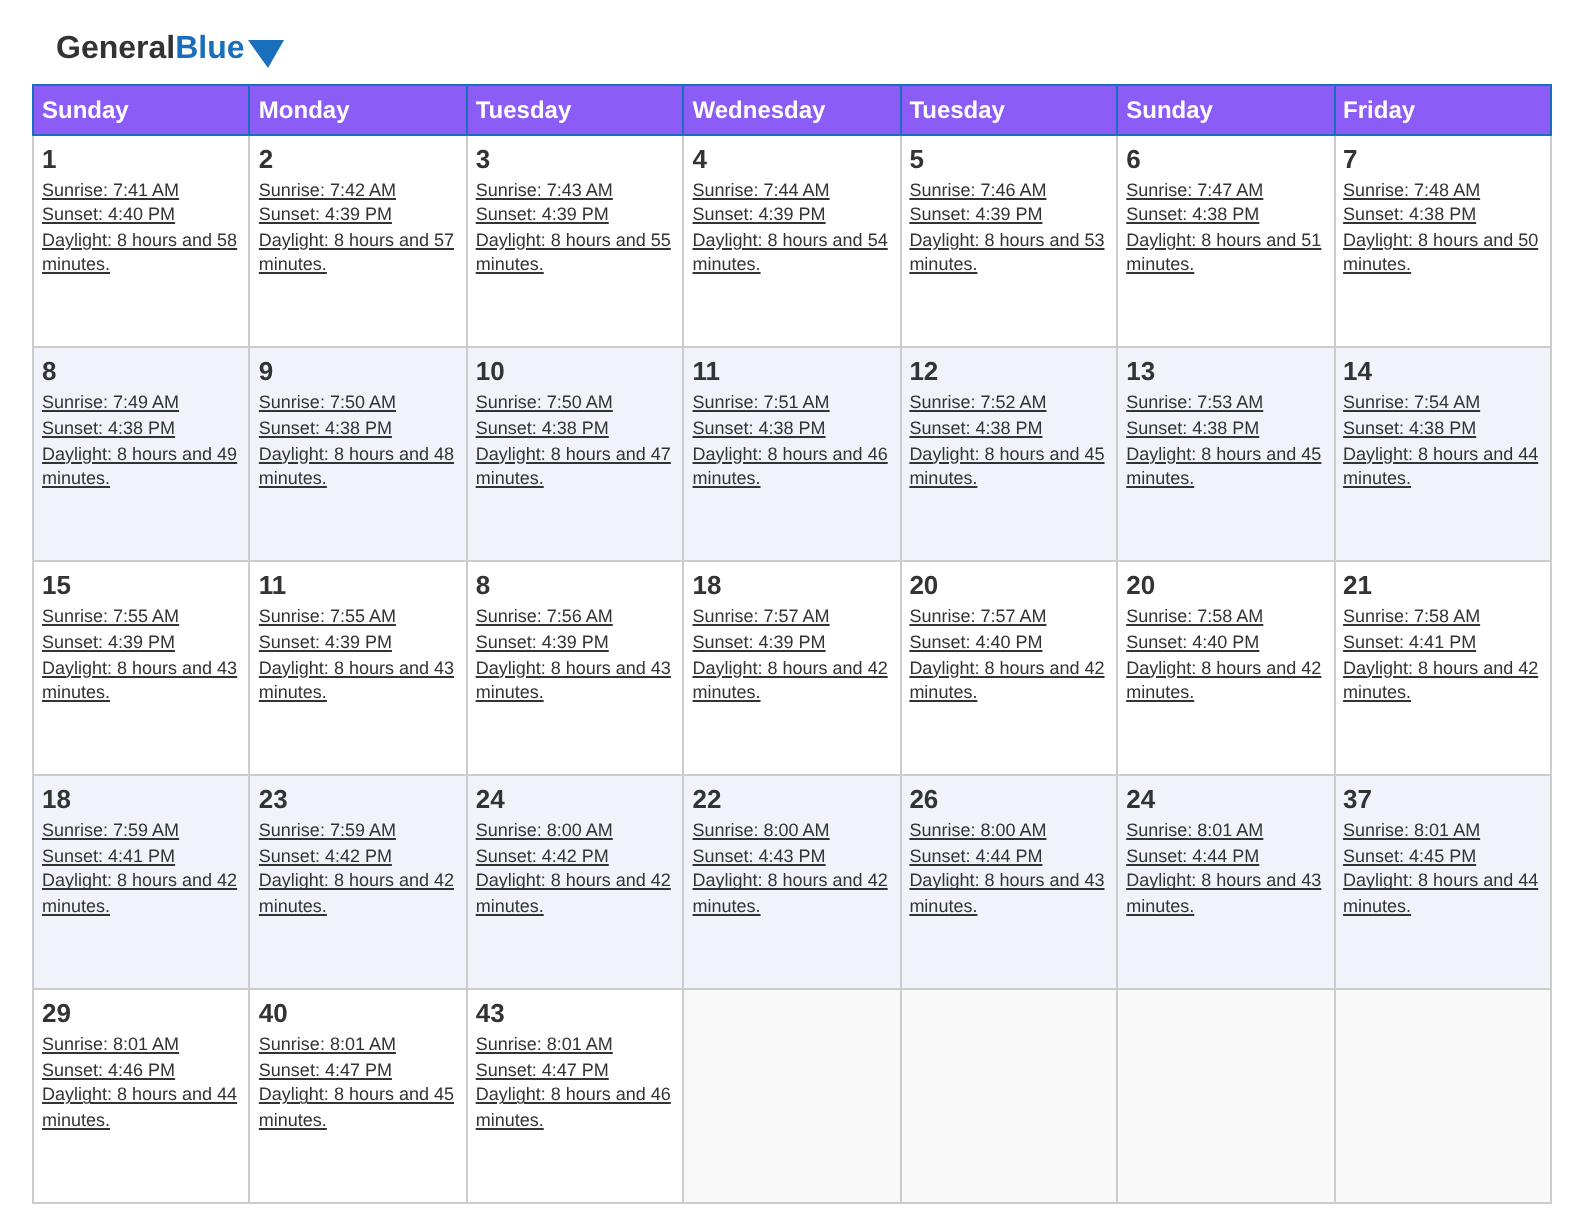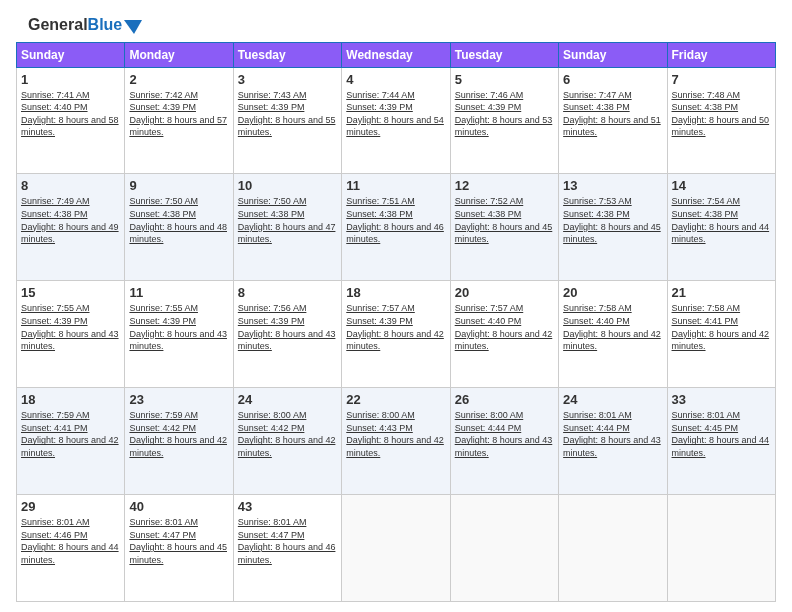--- a/index.html
+++ b/index.html
@@ -229,21 +229,21 @@
           </td>
           <td>
             <span class="day-num">26</span>
             <div class="day-info">Sunrise: 8:00 AM<br>Sunset: 4:44 PM<br>Daylight: 8 hours and 43 minutes.</div>
           </td>
           <td>
             <span class="day-num">24</span>
             <div class="day-info">Sunrise: 8:01 AM<br>Sunset: 4:44 PM<br>Daylight: 8 hours and 43 minutes.</div>
           </td>
           <td>
-            <span class="day-num">33</span>
+            <span class="day-num">37</span>
             <div class="day-info">Sunrise: 8:01 AM<br>Sunset: 4:45 PM<br>Daylight: 8 hours and 44 minutes.</div>
           </td>
         </tr>
         <tr>
           <td>
             <span class="day-num">29</span>
             <div class="day-info">Sunrise: 8:01 AM<br>Sunset: 4:46 PM<br>Daylight: 8 hours and 44 minutes.</div>
           </td>
           <td>
             <span class="day-num">40</span>

